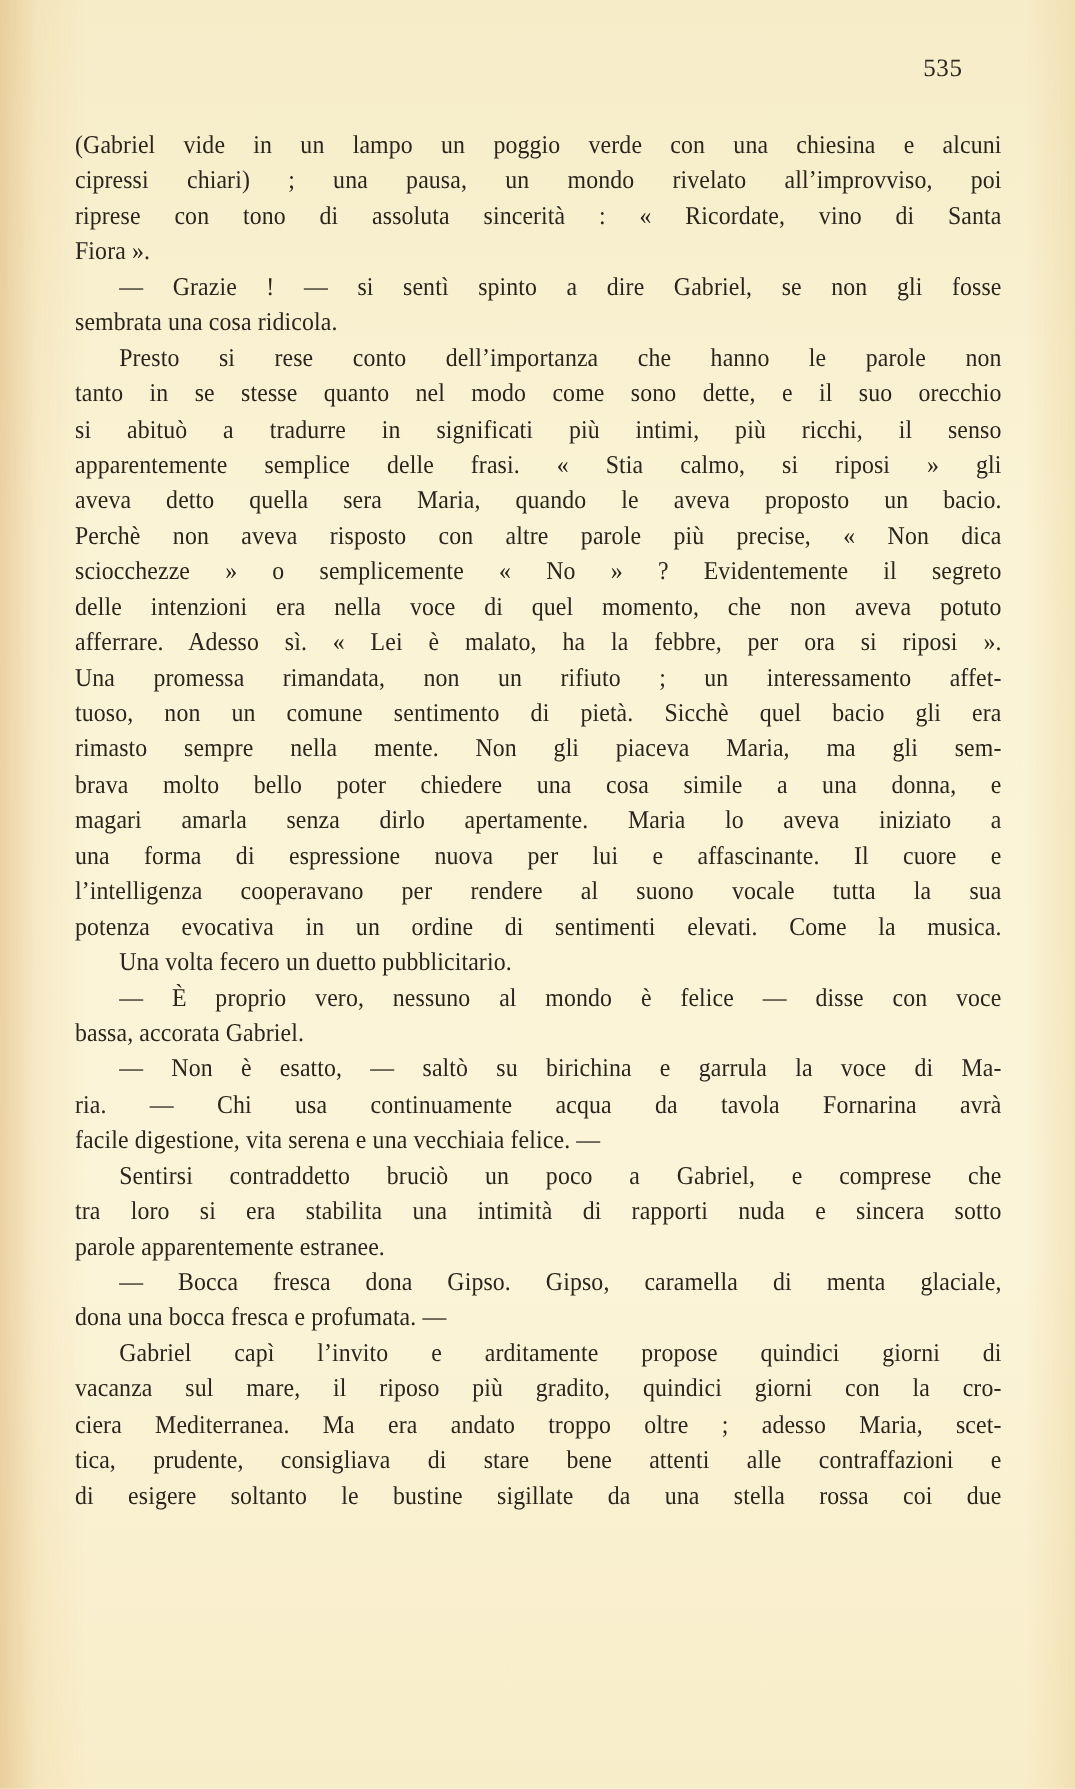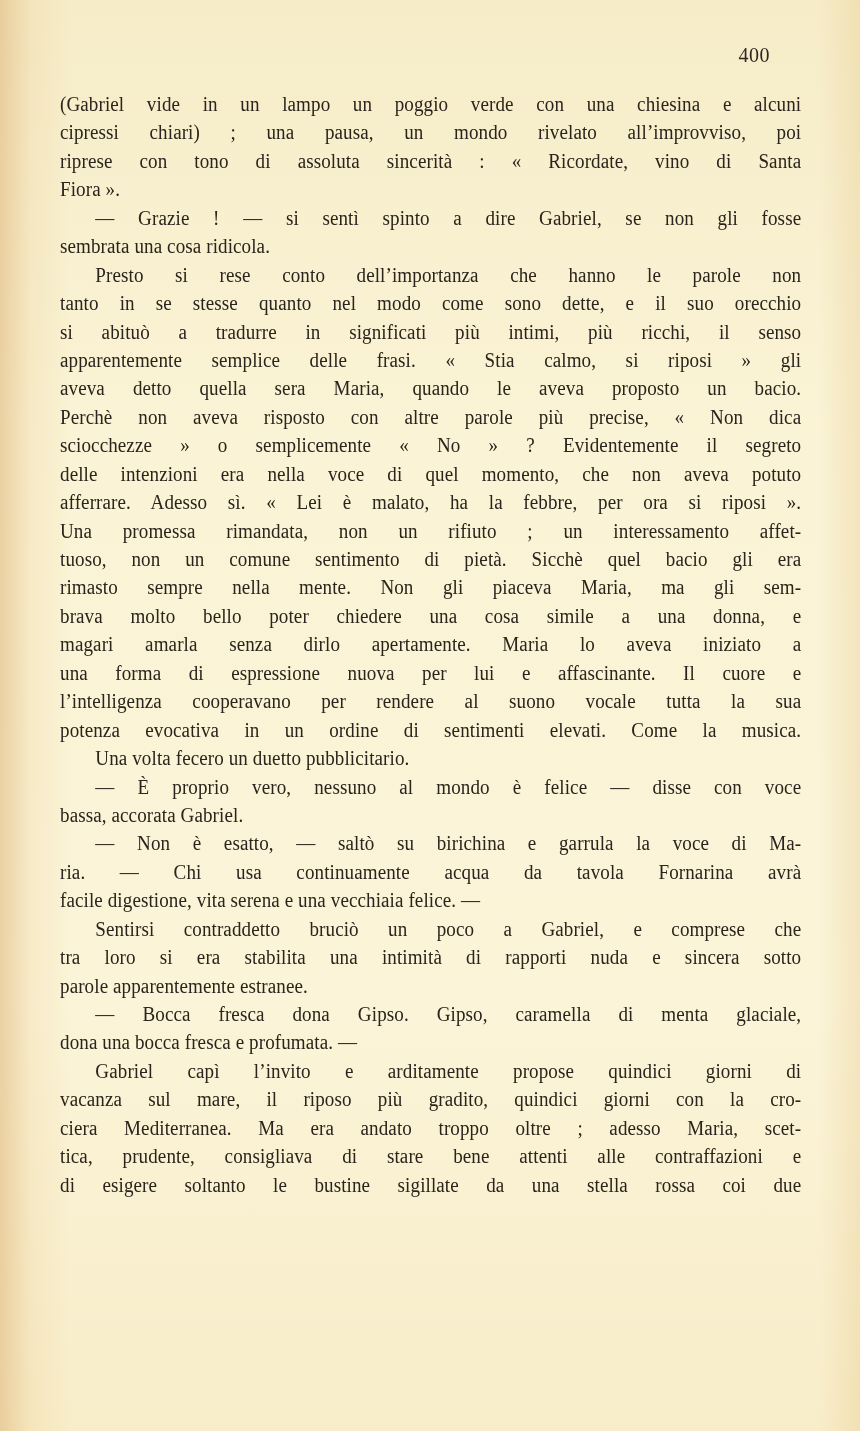--- a/index.html
+++ b/index.html
@@ -21,21 +21,21 @@
     .page-number {
       position: absolute;
       top: 44px;
       right: 90px;
       font-size: 20px;
       color: #2e2820;
       letter-spacing: 0.5px;
     }
     .text-block {
       position: absolute;
-      top: 90px;
+      top: 102px;
       left: 60px;
       width: 742px;
     }
     .line {
       height: 28.45px;
       line-height: 28.45px;
       font-size: 20.5px;
       white-space: nowrap;
       text-align: justify;
       text-align-last: justify;
@@ -48,21 +48,21 @@
       padding-left: 38px;
       width: 759px;
     }
     .line.last {
       text-align-last: left;
     }
   </style>
 </head>
 <body>
 
-<div class="page-number">400</div>
+<div class="page-number">535</div>
 
 <div class="text-block" id="text-block">
     <div class="line">(Gabriel vide in un lampo un poggio verde con una chiesina e alcuni</div>
     <div class="line">cipressi chiari) ; una pausa, un mondo rivelato all’improvviso, poi</div>
     <div class="line">riprese con tono di assoluta sincerità : « Ricordate, vino di Santa</div>
     <div class="line last">Fiora ».</div>
     <div class="line indent">— Grazie ! — si sentì spinto a dire Gabriel, se non gli fosse</div>
     <div class="line last">sembrata una cosa ridicola.</div>
     <div class="line indent">Presto si rese conto dell’importanza che hanno le parole non</div>
     <div class="line">tanto in se stesse quanto nel modo come sono dette, e il suo orecchio</div>

